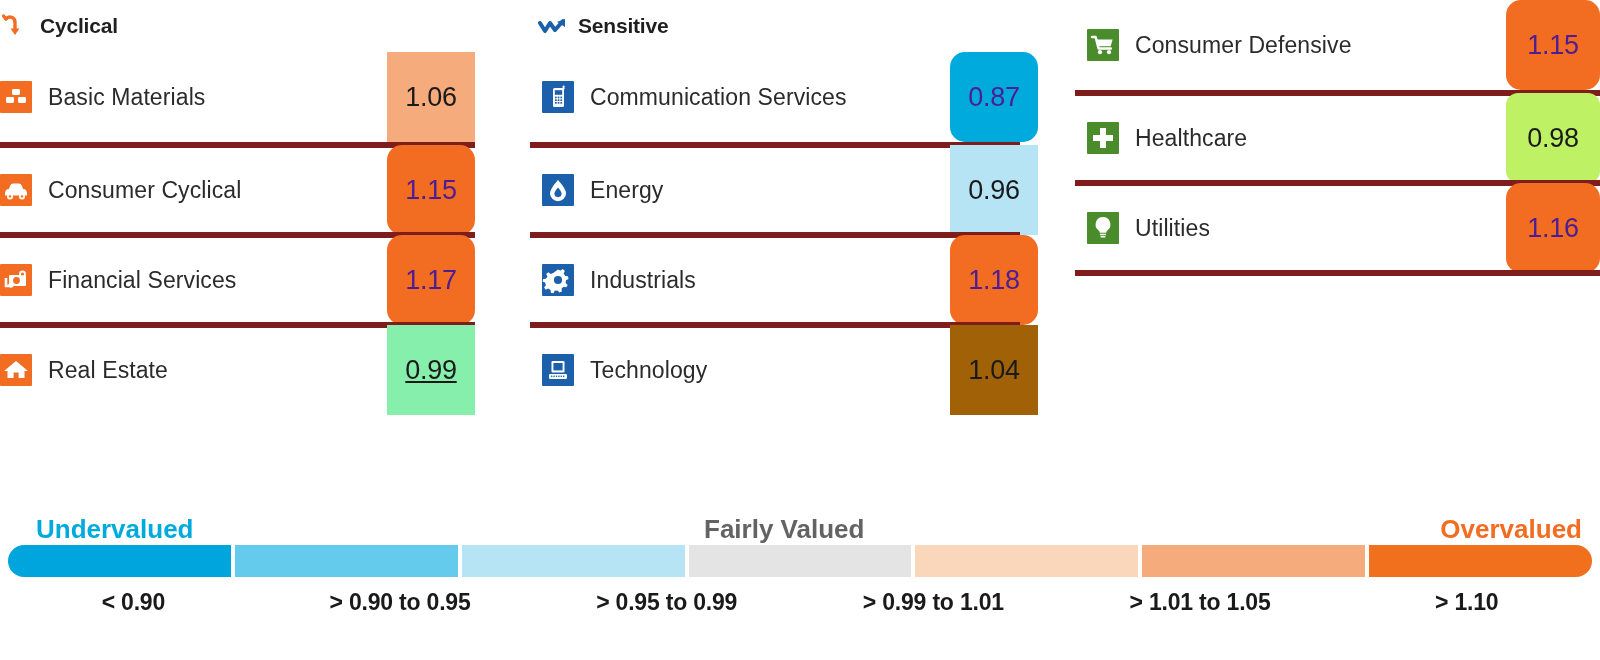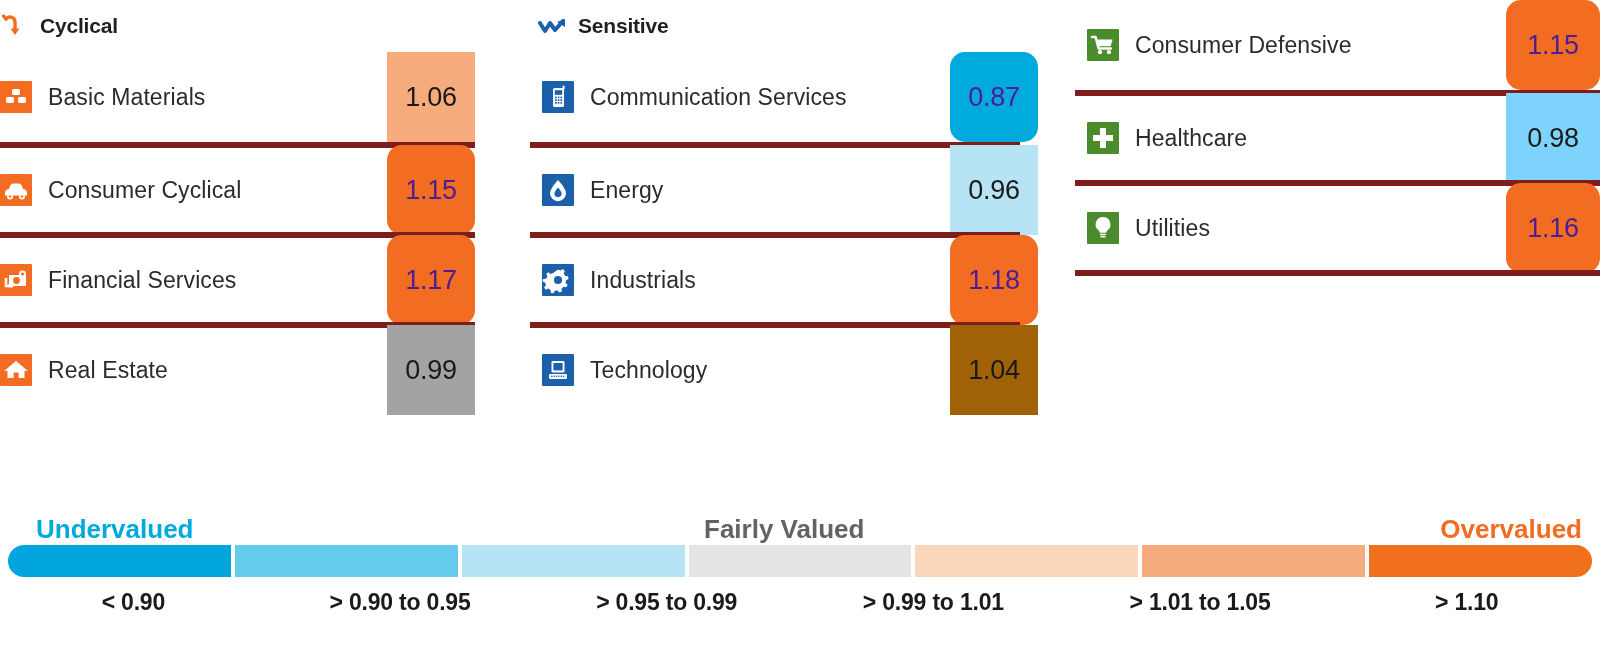--- a/index.html
+++ b/index.html
@@ -217,21 +217,21 @@
       </div>
 
       <div class="row">
         <span class="sector-icon" style="background:#f26c21;">
           <svg width="32" height="32" viewBox="0 0 32 32">
             <polygon points="16,7 28,17 24.5,17 24.5,24 7.5,24 7.5,17 4,17" fill="#ffffff"></polygon>
             <rect x="13.6" y="18.5" width="5" height="5.5" fill="#f26c21"></rect>
           </svg>
         </span>
         <span class="sector-name">Real Estate</span>
-        <span class="value-cell vtext-dark" style="background:#a3a3a3;">0.99</span>
+        <span class="value-cell vtext-dark" style="background:#86efac;text-decoration:underline;">0.99</span>
       </div>
 
     </div>
   </div>
 
   <div class="col col-1">
     <div class="group-head">
       <span class="ghead-icon">
         <svg width="30" height="22" viewBox="0 0 30 22">
           <path d="M2 8 L7 16 L12 8 L17 15 L25 6" fill="none" stroke="#1c5fab" stroke-width="4" stroke-linejoin="round" stroke-linecap="round"></path>
@@ -328,21 +328,21 @@
         <span class="value-cell vtext-light" style="background:#f26c21;">1.15</span>
       </div>
 
       <div class="row">
         <span class="sector-icon" style="background:#4a8b2c;">
           <svg width="32" height="32" viewBox="0 0 32 32">
             <polygon points="13,6 19,6 19,13 26,13 26,19 19,19 19,26 13,26 13,19 6,19 6,13 13,13" fill="#ffffff"></polygon>
           </svg>
         </span>
         <span class="sector-name">Healthcare</span>
-        <span class="value-cell vtext-dark" style="background:#7dd3fc;">0.98</span>
+        <span class="value-cell vtext-dark" style="background:#bef264;border-radius:12px;">0.98</span>
       </div>
 
       <div class="row">
         <span class="sector-icon" style="background:#4a8b2c;">
           <svg width="32" height="32" viewBox="0 0 32 32">
             <path d="M16 5 a7.4 7.4 0 0 1 4.6 13.2 q-1.3 1.1 -1.4 2.6 h-6.4 q-0.1 -1.5 -1.4 -2.6 A7.4 7.4 0 0 1 16 5 z" fill="#ffffff"></path>
             <rect x="12.8" y="21.7" width="6.4" height="1.5" rx="0.7" fill="#ffffff"></rect>
             <rect x="13.4" y="24" width="5.2" height="1.4" rx="0.7" fill="#ffffff"></rect>
           </svg>
         </span>

